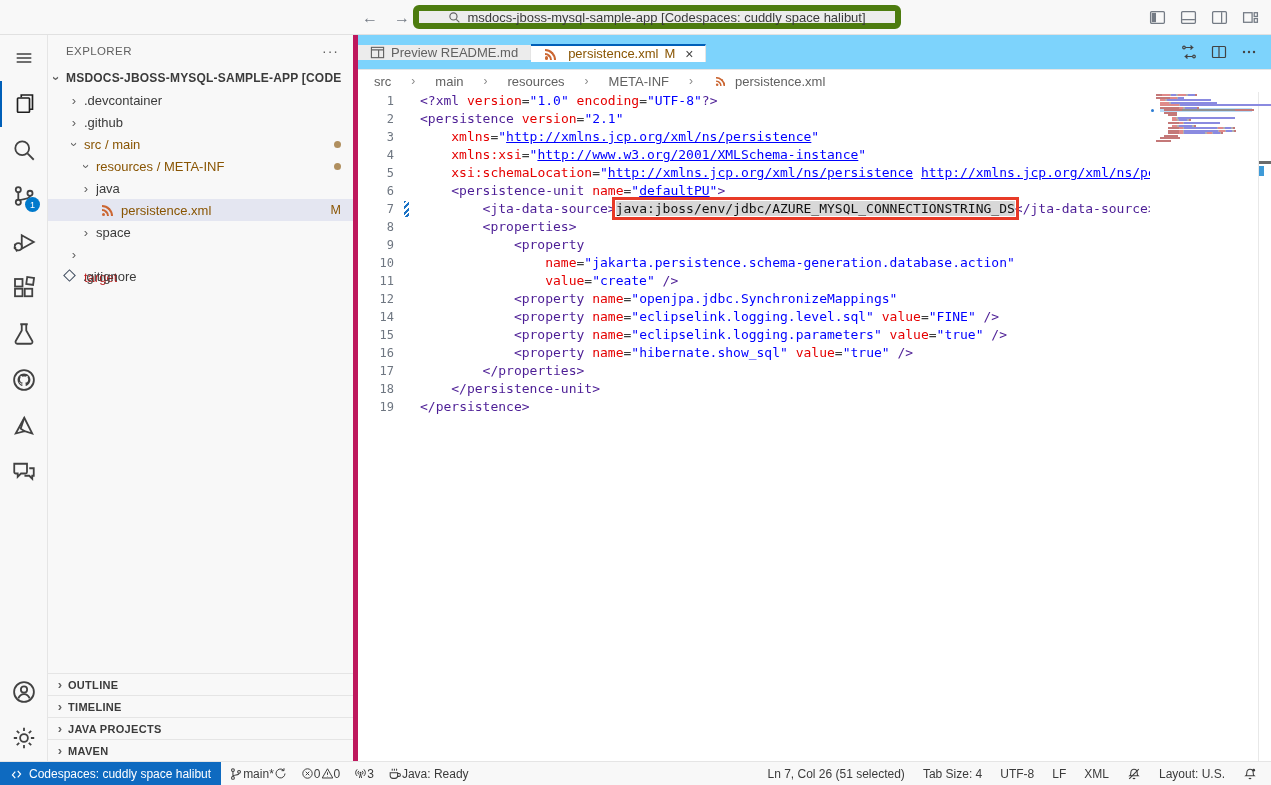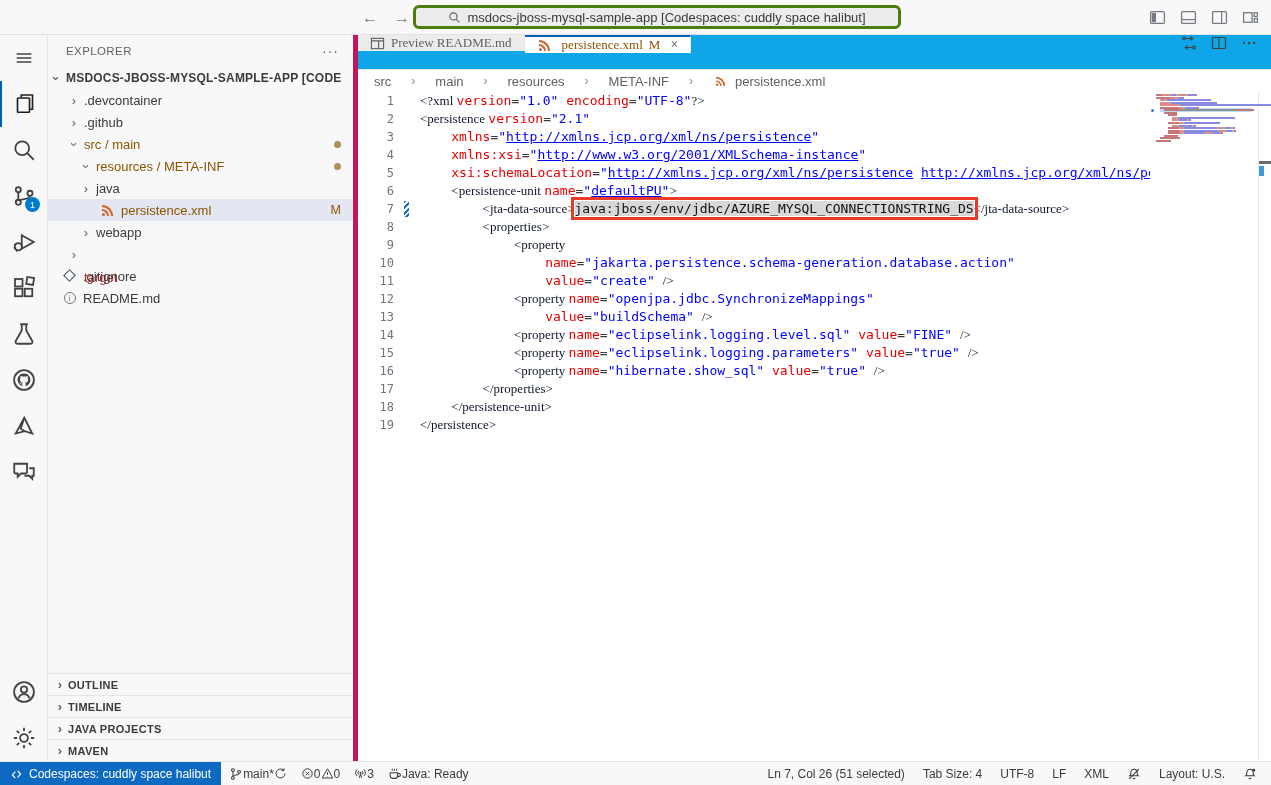--- a/index.html
+++ b/index.html
@@ -3,21 +3,21 @@
 <meta charset="utf-8">
 <style>
   * { box-sizing: border-box; margin: 0; padding: 0; }
   html,body { width:1271px; height:785px; overflow:hidden; font-family:"Liberation Sans",sans-serif; background:#fff; }
   svg { display:block; }
 
   
   .titlebar { height:35px; background:#f8f8f8; border-bottom:1px solid #e1e1e1; position:relative; }
   .nav-arrows { position:absolute; left:362px; top:0; height:35px; display:flex; align-items:center; gap:16px; color:#747b85; font-size:16px; }
   .nav-arrows span { cursor:default; }
-  .searchbox { position:absolute; left:413px; top:5px; width:488px; height:24px; background:#ececec; border:3px solid #4d7c0f; border-radius:6px; display:flex; align-items:center; justify-content:center; gap:6px; color:#3b3b3b; font-size:13px; }
+  .searchbox { position:absolute; left:413px; top:5px; width:488px; height:24px; background:#ececec; border:6px solid #4d7c0f; border-radius:6px; display:flex; align-items:center; justify-content:center; gap:6px; color:#3b3b3b; font-size:13px; }
   .tb-icons { position:absolute; right:12px; top:0; height:35px; display:flex; align-items:center; gap:14px; }
   .tb-icons .ic { width:17px; height:17px; }
 
   
   .main { display:flex; height:726px; }
 
   
   .activitybar { width:48px; background:#f8f8f8; border-right:1px solid #e5e5e5; display:flex; flex-direction:column; align-items:stretch; }
   .ab-item { height:46px; display:flex; align-items:center; justify-content:center; position:relative; color:#424242; }
   .ab-item.active { border-left:2px solid #005fb8; }
@@ -48,40 +48,40 @@
   .icon-xml .r-a2{ position:absolute; left:2px; bottom:2px; width:11px; height:11px; border-top:2px solid #cb6632; border-right:2px solid #cb6632; border-radius:0 100% 0 0; }
   .icon-git .g-d { position:absolute; left:3px; top:3px; width:9px; height:9px; border:1.4px solid #3e4b5e; transform:rotate(45deg); background:#f8f8f8; }
   .icon-maven .m-p { position:absolute; left:4.5px; top:2px; width:8px; height:8px; background:#b0413e; border-radius:50% 50% 50% 0; transform:rotate(-135deg); }
   .icon-info .i-c { position:absolute; left:1.5px; top:1.5px; width:12px; height:12px; border:1.2px solid #75787b; border-radius:50%; color:#75787b; font-size:8.5px; font-family:"Liberation Serif",serif; display:flex; align-items:center; justify-content:center; }
   .icon-info .i-c::before { content:"i"; }
   .sb-sections { margin-top:auto; }
   .sb-sec { height:22px; border-top:1px solid #e5e5e5; display:flex; align-items:center; padding-left:4px; font-size:11px; font-weight:bold; color:#3b3b3b; letter-spacing:.3px; cursor:pointer; }
 
   
   .editor { flex:1; display:flex; flex-direction:column; background:#fff; min-width:0; }
-  .tabbar { height:35px; background:#0ea5e9; border-bottom:1px solid #e5e5e5; display:flex; align-items:flex-start; position:relative;font-family:Liberation Serif, serif; }
+  .tabbar { height:35px; background:#7dd3fc; border-bottom:1px solid #e5e5e5; display:flex; align-items:center; position:relative; }
   .tab { display:flex; align-items:center; gap:6px; padding:0 12px; font-size:13px; color:#616161; background:#ececec; border-right:1px solid #e5e5e5; cursor:pointer; }
   .tab.active { background:#fff; border-top:2px solid #005fb8; border-right:1px solid #e5e5e5; margin-bottom:-1px; color:#895503; }
   .tab .dirty { color:#895503; }
   .tab .close { color:#424242; font-size:14px; margin-left:4px; }
   .tab-actions { margin-left:auto; display:flex; align-items:center; gap:14px; padding-right:14px; color:#424242; }
   .breadcrumbs { height:22px; display:flex; align-items:center; padding-left:16px; font-size:13px; color:#616161; background:#fff;gap:13px; }
   .bc-item { cursor:pointer; }
   .bc-sep { margin:0 7px; color:#8a8a8a; font-size:12px; }
   .bc-file { display:flex; align-items:center; gap:3px; cursor:pointer; }
 
   .code-area { flex:1; position:relative; overflow:hidden; font-family:"DejaVu Sans Mono",monospace; font-size:13px; }
   .cl { display:flex; height:18px; line-height:18px; white-space:pre; }
   .gut { width:44px; flex:none; text-align:right; padding-right:8px; color:#6e7681; font-size:12px; }
   .modcol { width:10px; flex:none; position:relative; }
   .modbar { position:absolute; left:2px; top:1px; bottom:1px; width:5px; background:repeating-linear-gradient(135deg,#1b73c6 0 2px,#ffffff 2px 4px); }
   .ct { padding-left:8px; }
   .sp { display:inline-block; width:4ch; }
   .guide { display:inline-block; width:4ch; border-left:1px solid #d6d6d6; }
-  .tk-t { color:#0f172a;font-family:Liberation Serif, serif; }
+  .tk-t { color:#4c1d95; }
   .tk-a { color:#e50000; }
   .tk-v { color:#0000ff; }
   .tk-l { color:#0000ff; text-decoration:underline; }
   .tk-p { color:#3b3b3b; }
   .tk-s { color:#111; background:#d8d8d8; outline:3px solid #e83b28; outline-offset:1px; }
 
   .minimap { position:absolute; top:0; right:13px; width:108px; bottom:0; background:#fff; padding-top:2px; padding-left:6px; overflow:visible; }
   .mm-row { height:2px; margin-bottom:0.55px; display:flex; }
   .mm-row span { height:2px; flex:none; }
   .mm-t { background:#c47878; } .mm-a { background:#e08a8a; }
@@ -255,37 +255,31 @@
           <span class="fi icon-xml">
             <span class="r-a2"></span>
             <span class="r-a1"></span>
             <span class="r-dot"></span>
           </span>
           <span class="t-label mod">persistence.xml</span>
           <span class="t-right t-badge">M</span>
         </div>
         <div class="tree-row" style="padding-left: 30px;">
           <span class="chev"></span>
-          <span class="t-label">webapp</span>
+          <span class="t-label">space</span>
         </div>
         <div class="tree-row" style="padding-left: 18px;">
           <span class="chev"></span>
           <span class="t-label ignored">target</span>
         </div>
         <div class="tree-row" style="padding-left: 14px;">
           <span class="fi icon-git">
             <span class="g-d"></span>
           </span>
           <span class="t-label">.gitignore</span>
-        </div>
-        <div class="tree-row" style="padding-left: 14px;">
-          <span class="fi icon-info">
-            <span class="i-c"></span>
-          </span>
-          <span class="t-label">README.md</span>
         </div>
       </div>
     <div class="sb-sections" id="sections">
         <div class="sb-sec">
           <span class="chev"></span>
           <span>OUTLINE</span>
         </div>
         <div class="sb-sec">
           <span class="chev"></span>
           <span>TIMELINE</span>
@@ -362,21 +356,20 @@
           <div class="cl"><span class="gut">3</span><span class="modcol"></span><span class="ct"><span class="sp"></span><span class="tk-a">xmlns</span><span class="tk-p">=</span><span class="tk-v">"</span><span class="tk-l">http://xmlns.jcp.org/xml/ns/persistence</span><span class="tk-v">"</span></span></div>
           <div class="cl"><span class="gut">4</span><span class="modcol"></span><span class="ct"><span class="sp"></span><span class="tk-a">xmlns:xsi</span><span class="tk-p">=</span><span class="tk-v">"</span><span class="tk-l">http://www.w3.org/2001/XMLSchema-instance</span><span class="tk-v">"</span></span></div>
           <div class="cl"><span class="gut">5</span><span class="modcol"></span><span class="ct"><span class="sp"></span><span class="tk-a">xsi:schemaLocation</span><span class="tk-p">=</span><span class="tk-v">"</span><span class="tk-l">http://xmlns.jcp.org/xml/ns/persistence</span><span class="tk-v"> </span><span class="tk-l">http://xmlns.jcp.org/xml/ns/persistence_2_1.xsd</span></span></div>
           <div class="cl"><span class="gut">6</span><span class="modcol"></span><span class="ct"><span class="sp"></span><span class="tk-t">&lt;persistence-unit </span><span class="tk-a">name</span><span class="tk-p">=</span><span class="tk-v">"</span><span class="tk-l">defaultPU</span><span class="tk-v">"</span><span class="tk-t">&gt;</span></span></div>
           <div class="cl"><span class="gut">7</span><span class="modcol"><span class="modbar"></span></span><span class="ct"><span class="sp"></span><span class="guide"></span><span class="tk-t">&lt;jta-data-source&gt;</span><span class="tk-s">java:jboss/env/jdbc/AZURE_MYSQL_CONNECTIONSTRING_DS</span><span class="tk-t">&lt;/jta-data-source&gt;</span></span></div>
           <div class="cl"><span class="gut">8</span><span class="modcol"></span><span class="ct"><span class="sp"></span><span class="guide"></span><span class="tk-t">&lt;properties&gt;</span></span></div>
           <div class="cl"><span class="gut">9</span><span class="modcol"></span><span class="ct"><span class="sp"></span><span class="guide"></span><span class="guide"></span><span class="tk-t">&lt;property</span></span></div>
           <div class="cl"><span class="gut">10</span><span class="modcol"></span><span class="ct"><span class="sp"></span><span class="guide"></span><span class="guide"></span><span class="guide"></span><span class="tk-a">name</span><span class="tk-p">=</span><span class="tk-v">"jakarta.persistence.schema-generation.database.action"</span></span></div>
           <div class="cl"><span class="gut">11</span><span class="modcol"></span><span class="ct"><span class="sp"></span><span class="guide"></span><span class="guide"></span><span class="guide"></span><span class="tk-a">value</span><span class="tk-p">=</span><span class="tk-v">"create"</span><span class="tk-p"> </span><span class="tk-t">/&gt;</span></span></div>
           <div class="cl"><span class="gut">12</span><span class="modcol"></span><span class="ct"><span class="sp"></span><span class="guide"></span><span class="guide"></span><span class="tk-t">&lt;property </span><span class="tk-a">name</span><span class="tk-p">=</span><span class="tk-v">"openjpa.jdbc.SynchronizeMappings"</span></span></div>
-          <div class="cl"><span class="gut">13</span><span class="modcol"></span><span class="ct"><span class="sp"></span><span class="guide"></span><span class="guide"></span><span class="guide"></span><span class="tk-a">value</span><span class="tk-p">=</span><span class="tk-v">"buildSchema"</span><span class="tk-p"> </span><span class="tk-t">/&gt;</span></span></div>
           <div class="cl"><span class="gut">14</span><span class="modcol"></span><span class="ct"><span class="sp"></span><span class="guide"></span><span class="guide"></span><span class="tk-t">&lt;property </span><span class="tk-a">name</span><span class="tk-p">=</span><span class="tk-v">"eclipselink.logging.level.sql"</span><span class="tk-p"> </span><span class="tk-a">value</span><span class="tk-p">=</span><span class="tk-v">"FINE"</span><span class="tk-p"> </span><span class="tk-t">/&gt;</span></span></div>
           <div class="cl"><span class="gut">15</span><span class="modcol"></span><span class="ct"><span class="sp"></span><span class="guide"></span><span class="guide"></span><span class="tk-t">&lt;property </span><span class="tk-a">name</span><span class="tk-p">=</span><span class="tk-v">"eclipselink.logging.parameters"</span><span class="tk-p"> </span><span class="tk-a">value</span><span class="tk-p">=</span><span class="tk-v">"true"</span><span class="tk-p"> </span><span class="tk-t">/&gt;</span></span></div>
           <div class="cl"><span class="gut">16</span><span class="modcol"></span><span class="ct"><span class="sp"></span><span class="guide"></span><span class="guide"></span><span class="tk-t">&lt;property </span><span class="tk-a">name</span><span class="tk-p">=</span><span class="tk-v">"hibernate.show_sql"</span><span class="tk-p"> </span><span class="tk-a">value</span><span class="tk-p">=</span><span class="tk-v">"true"</span><span class="tk-p"> </span><span class="tk-t">/&gt;</span></span></div>
           <div class="cl"><span class="gut">17</span><span class="modcol"></span><span class="ct"><span class="sp"></span><span class="guide"></span><span class="tk-t">&lt;/properties&gt;</span></span></div>
           <div class="cl"><span class="gut">18</span><span class="modcol"></span><span class="ct"><span class="sp"></span><span class="tk-t">&lt;/persistence-unit&gt;</span></span></div>
           <div class="cl"><span class="gut">19</span><span class="modcol"></span><span class="ct"><span class="tk-t">&lt;/persistence&gt;</span></span></div>
         </div>
       <div class="minimap" id="minimap">
           <div class="mm-band"></div>
           <div class="mm-dot"></div>

